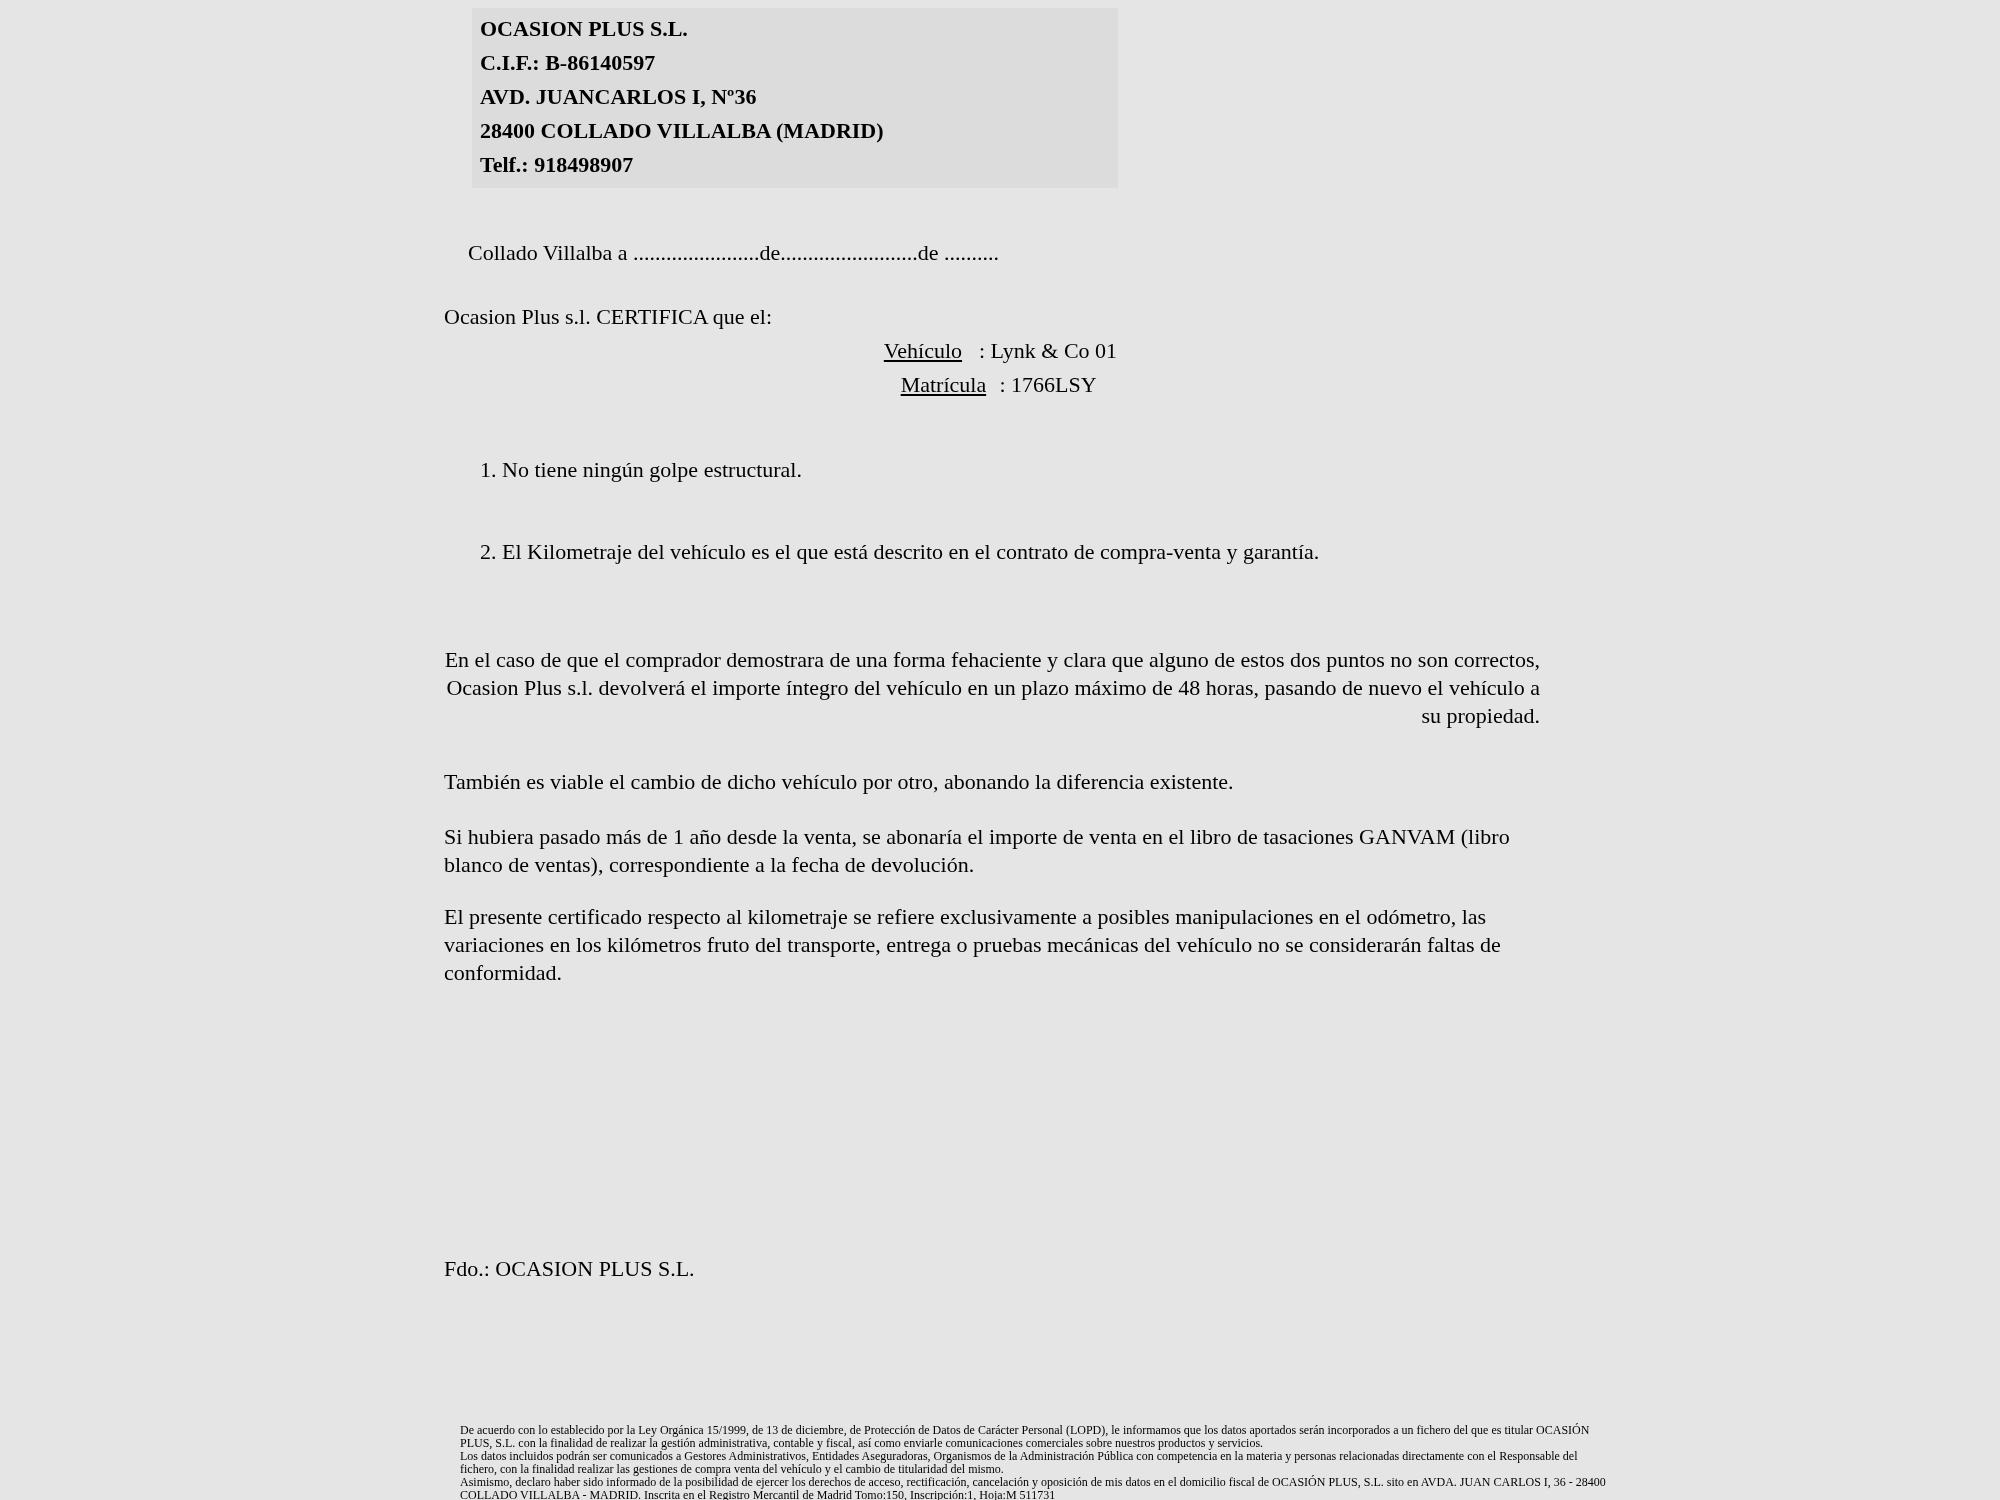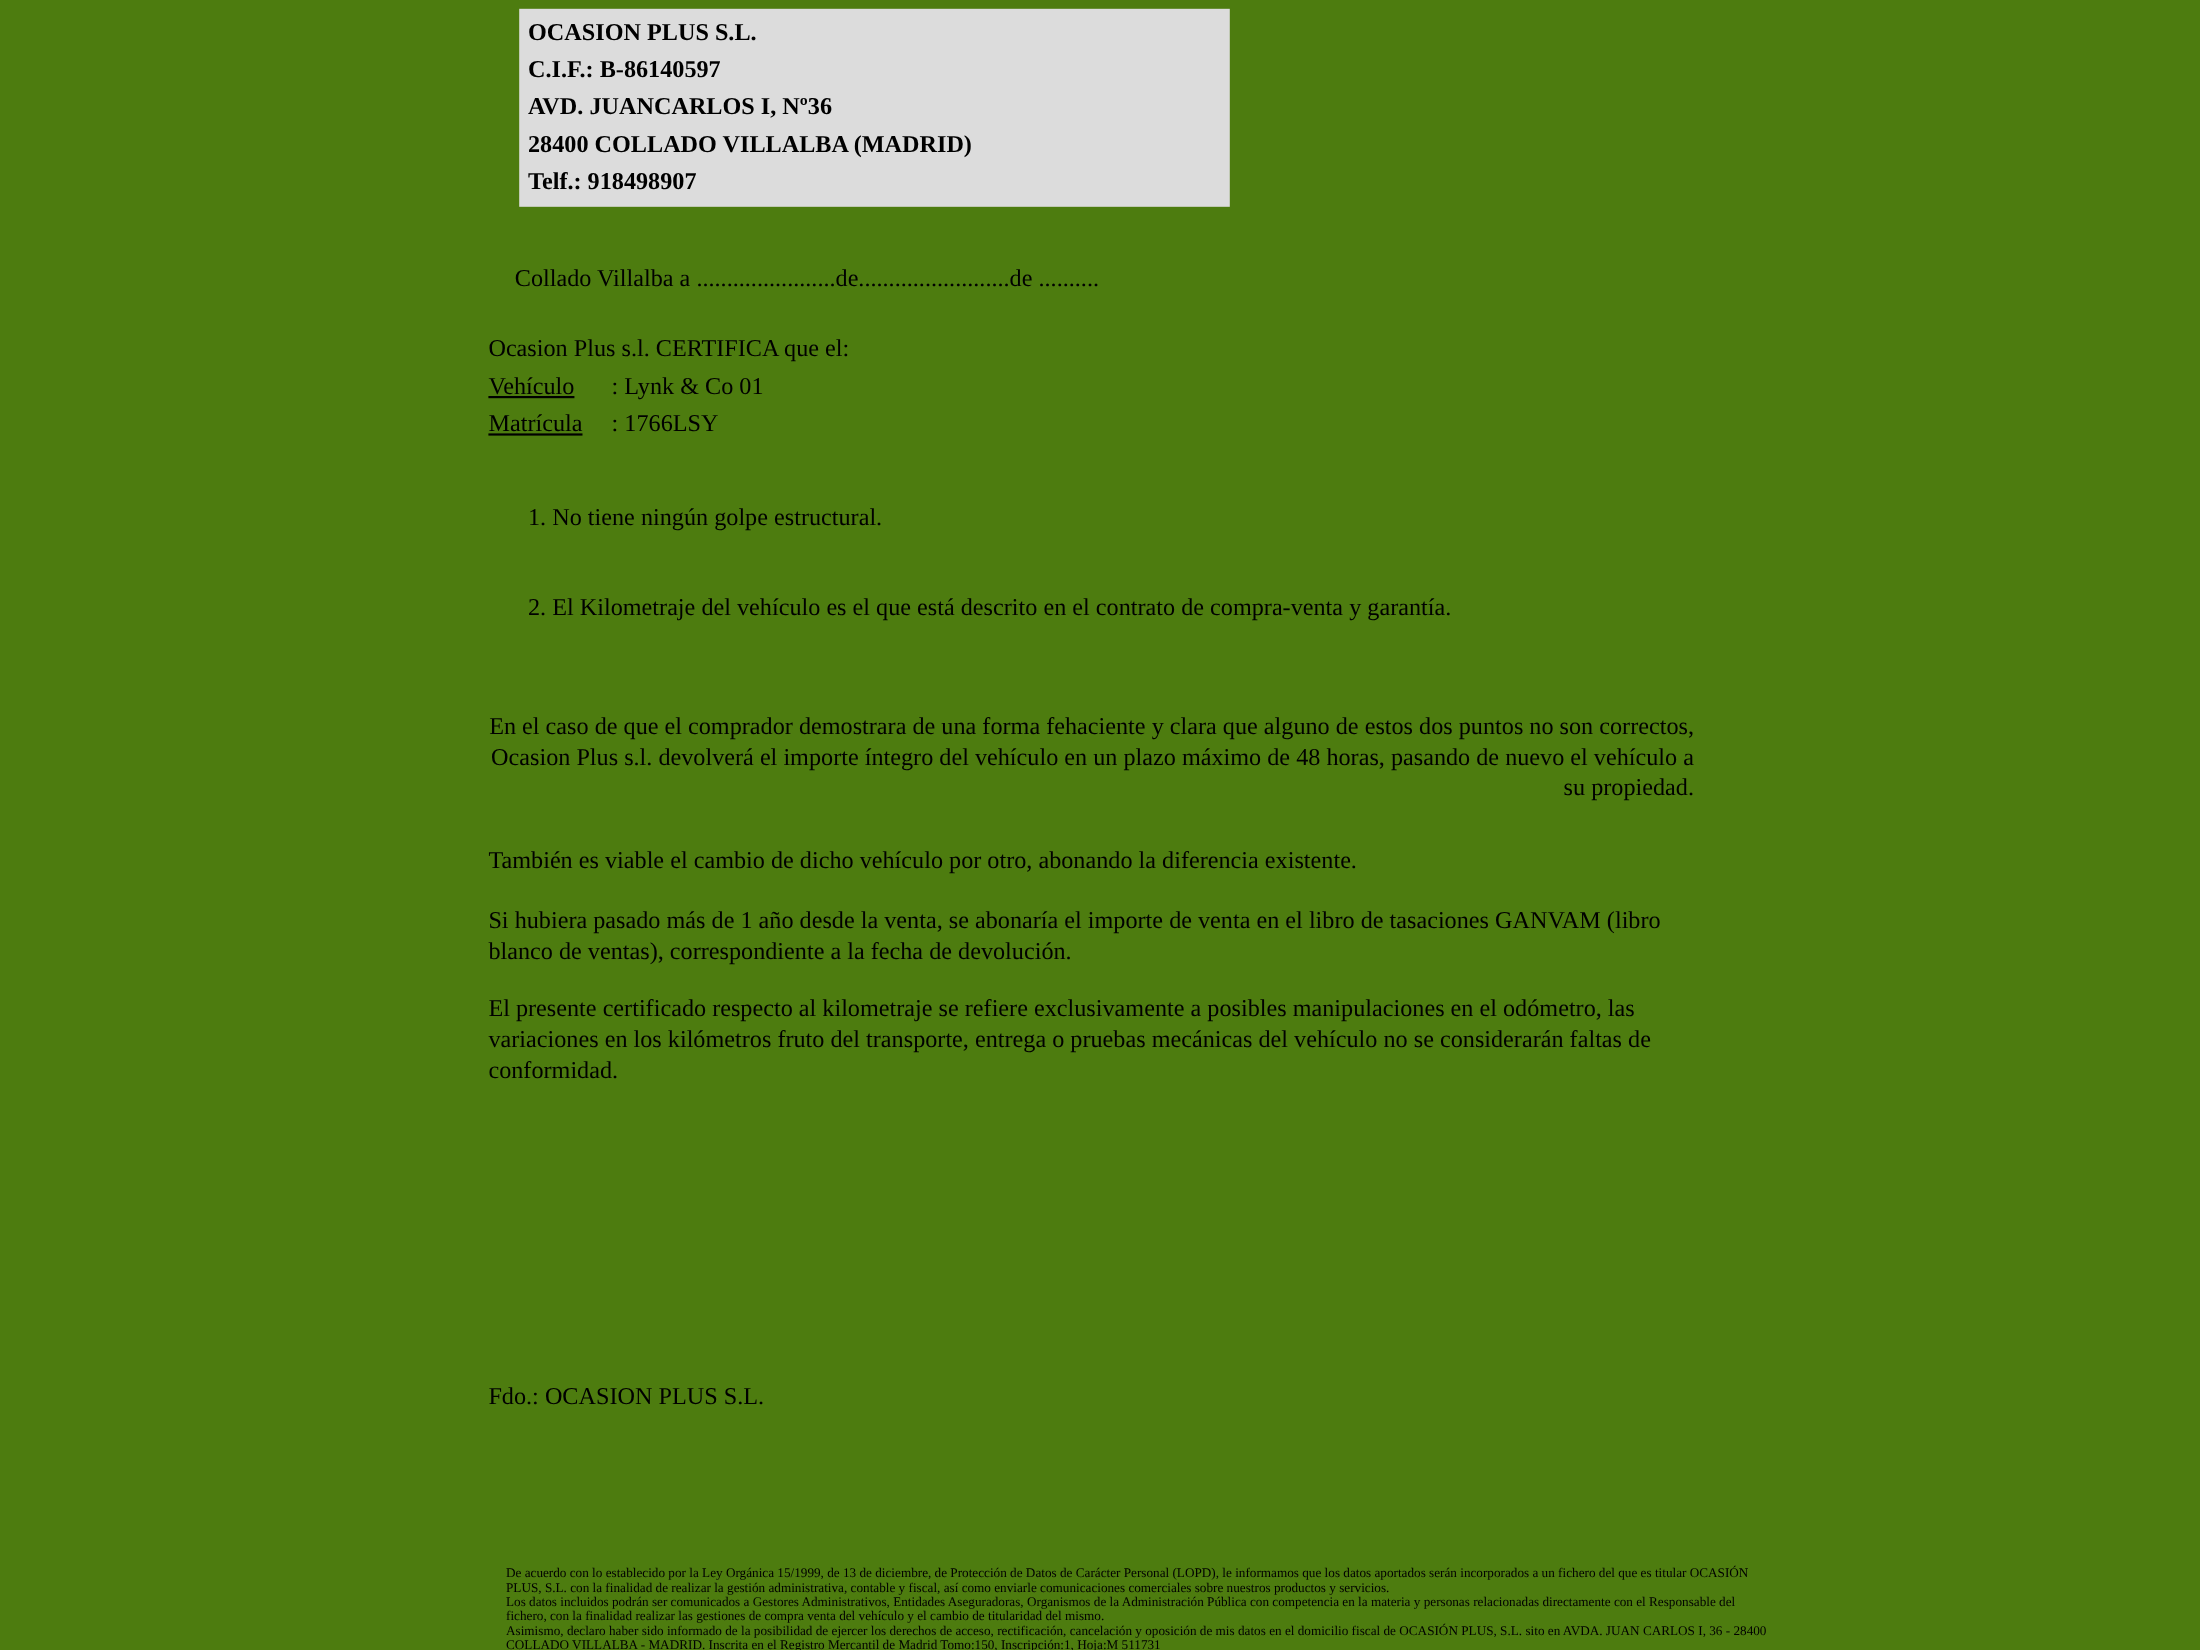--- a/index.html
+++ b/index.html
@@ -4,21 +4,21 @@
 <style>
   * { margin: 0; padding: 0; box-sizing: border-box; }
   html, body { width: 2000px; height: 1500px; }
   body {
     background: #ffffff;
     font-family: "Liberation Serif", "DejaVu Serif", serif;
     color: #000000;
     position: relative;
     overflow: hidden;
   }
-  .page { position: absolute; inset: 0; background: #4d7c0f; }
+  .page { position: absolute; inset: 0; background: #e5e5e5; }
 
   .letterhead {
     position: absolute;
     left: 472px; top: 8px;
     width: 646px;
     background: #dcdcdc;
     padding: 4px 10px 6px 8px;
     font-weight: bold;
     font-size: 22px;
     line-height: 34px;
@@ -35,21 +35,21 @@
   }
 
   .doc-body {
     position: absolute;
     left: 444px; top: 300px;
     width: 1096px;
     font-size: 22px;
     line-height: 28px;
   }
   .certify-intro { line-height: 34px; }
-  .spec-line { line-height: 34px; }
+  .spec-line { line-height: 34px; text-align: center; }
   .spec-label { display: inline-block; width: 112px; }
   .spec-label .u { text-decoration: underline; }
   .point { line-height: 28px; }
   .mt-54 { margin-top: 54px; margin-left: 36px; }
   .mt-81 { margin-top: 80px; text-align: right; }
   .mt-38 { margin-top: 38px; }
   .mt-27 { margin-top: 27px; }
   .mt-24 { margin-top: 24px; }
   .signature { margin-top: 268px; font-size: 22px; }
 

